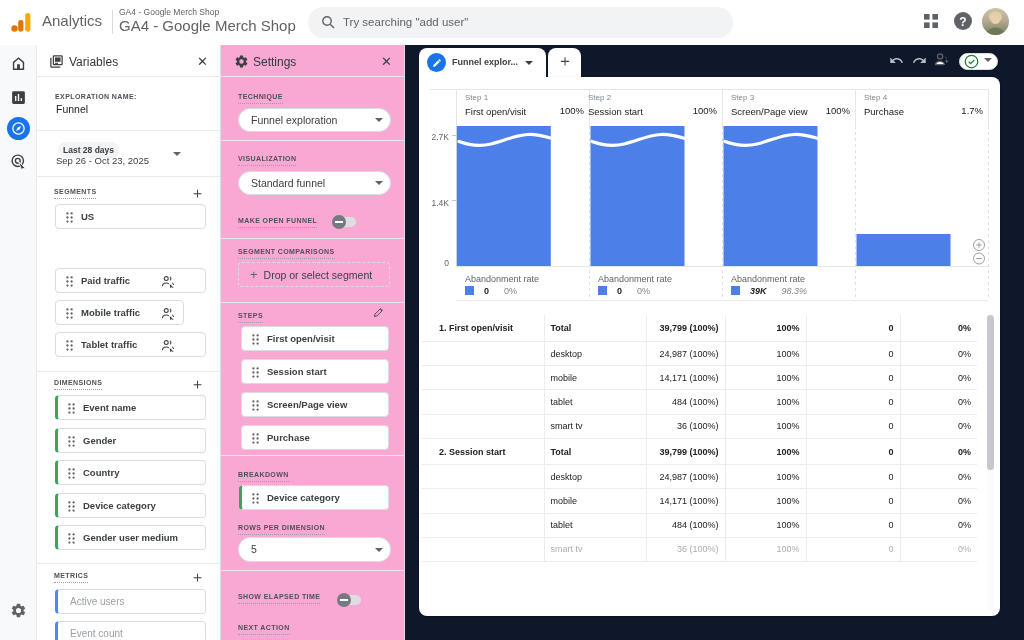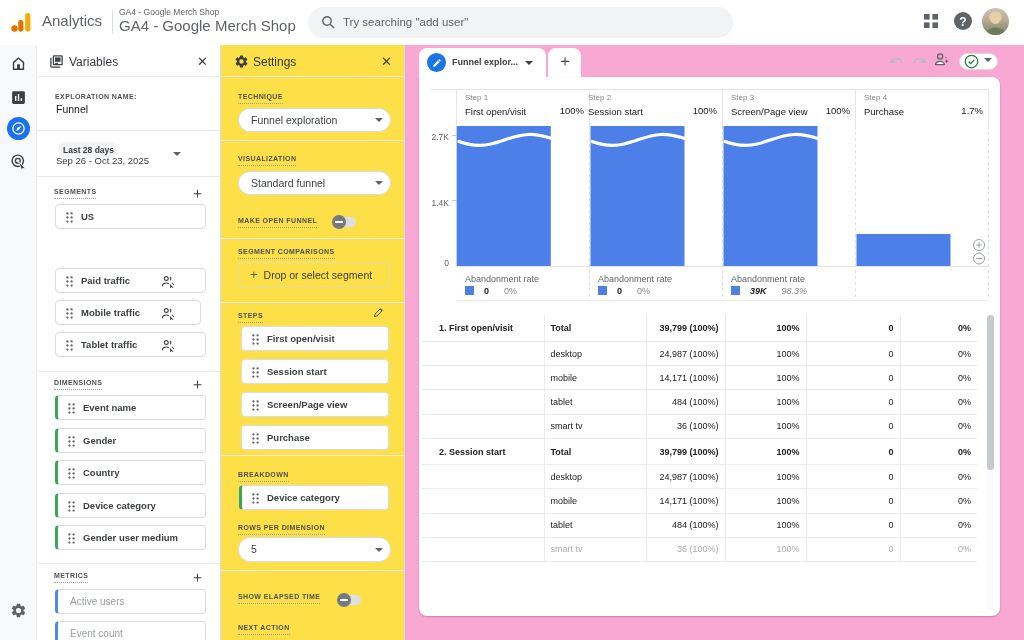--- a/index.html
+++ b/index.html
@@ -14,38 +14,38 @@
 #hdr .acct-s { position:absolute; left:119px; top:7px; font-size:8.5px; color:#5f6368; }
 #hdr .acct-b { position:absolute; left:119px; top:17px; font-size:15px; color:#5f6368; }
 #search { position:absolute; left:308px; top:7px; width:425px; height:31px; background:#f1f3f4; border-radius:16px; }
 #search .q { position:absolute; left:35px; top:9px; font-size:11.5px; color:#5f6368; }
 
 
 #rail { position:absolute; left:0; top:45px; width:37px; height:595px; background:#f8f9fa; border-right:1px solid #e8eaed; z-index:5; }
 
 
 #vars { position:absolute; left:37px; top:45px; width:184px; height:595px; background:#fff; border-right:1px solid #dadce0; z-index:4; }
-#sett { position:absolute; left:221px; top:45px; width:184px; height:595px; background:#fde047; border-right:1px solid #dadce0; z-index:4; }
+#sett { position:absolute; left:221px; top:45px; width:184px; height:595px; background:#f9a8d4; border-right:1px solid #dadce0; z-index:4; }
 .phead { position:absolute; left:0; top:0; width:100%; height:32px; border-bottom:1px solid #e8eaed; }
 .phead .t { position:absolute; left:32px; top:10px; font-size:12px; color:#33373b; }
 .phead .x { position:absolute; right:12px; top:9px; font-size:13px; color:#3c4043; }
 .lbl { font-size:7px; font-weight:bold; letter-spacing:0.4px; color:#4d5155; }
 .lbl-u { border-bottom:1px dotted #9aa0a6; padding-bottom:3px; }
 .plus { font-size:15px; color:#3c4043; font-weight:normal; }
 .chip { position:absolute; background:#fff; border:1px solid #dadce0; border-radius:4px; height:25px; font-size:9.5px; font-weight:bold; color:#3c4043; line-height:23px; }
 .chip .grip { position:absolute; left:10px; top:7px; width:7px; height:11px; }
 .chip .txt { position:absolute; left:25px; top:0; white-space:nowrap; }
 .hdiv { position:absolute; left:0; width:100%; height:1px; background:#e8eaed; }
 .greenb { border-left:3px solid #3ba55d; }
 .blueb  { border-left:3px solid #5187f0; }
 .selbox { position:absolute; border:1px solid #dadce0; border-radius:12px; background:#fff; font-size:10.5px; color:#3c4043; }
 .caret { position:absolute; width:0; height:0; border-left:4px solid transparent; border-right:4px solid transparent; border-top:4.5px solid #5f6368; }
 
 
-#main { position:absolute; left:400px; top:45px; width:624px; height:595px; background:#f9a8d4; }
+#main { position:absolute; left:400px; top:45px; width:624px; height:595px; background:#0f172a; }
 #tab1 { position:absolute; left:19px; top:3px; width:127px; height:29px; background:#fff; border-radius:8px 8px 0 0; z-index:2; }
 #tabplus { position:absolute; left:148px; top:3px; width:33px; height:29px; background:#fff; border-radius:8px 8px 0 0; }
 #card { position:absolute; left:19px; top:32px; width:581px; height:539px; background:#fff; border-radius:0 8px 8px 8px; box-shadow:0 1px 2px rgba(0,0,0,0.22), 0 0 1px rgba(0,0,0,0.08); overflow:hidden; }
 
 
 .stephdr { position:absolute; top:16px; }
 .stephdr .s { font-size:8px; color:#80868b; }
 .stephdr .n { font-size:9.5px; color:#202124; margin-top:4px; }
 .steppct { position:absolute; top:28px; width:40px; text-align:right; font-size:9.5px; color:#202124; }
 .axlbl { position:absolute; font-size:8.5px; color:#5f6368; text-align:right; width:26px; }
@@ -179,21 +179,21 @@
       <span class="txt">Paid traffic</span>
       <svg class="abs" style="left:105px; top:6px;" width="14" height="13" viewBox="0 0 24 22">
         <g fill="none" stroke="#3c4043" stroke-width="1.8">
           <circle cx="9" cy="6" r="3.4"></circle>
           <path d="M2.5 19c0-3.4 3.2-5.4 6.5-5.4 1.7 0 3.4.5 4.6 1.5"></path>
           <path d="M15.5 3.2a3.4 3.4 0 0 1 0 5.6M19 13.4c1.6.9 2.5 2.2 2.5 3.8"></path>
         </g>
         <path fill="#3c4043" d="m15 15 7 7-4.5-1-1.5 2z"></path>
       </svg>
     </div>
-  <div class="chip" style="left:18px; top:255px; width:146px;">
+  <div class="chip" style="left:18px; top:255px; width:129px;">
       <svg class="grip" viewBox="0 0 7 11">
         <g fill="#5f6368">
           <circle cx="1.4" cy="1.4" r="1.15"></circle>
           <circle cx="5.6" cy="1.4" r="1.15"></circle>
           <circle cx="1.4" cy="5.5" r="1.15"></circle>
           <circle cx="5.6" cy="5.5" r="1.15"></circle>
           <circle cx="1.4" cy="9.6" r="1.15"></circle>
           <circle cx="5.6" cy="9.6" r="1.15"></circle>
         </g>
       </svg>

